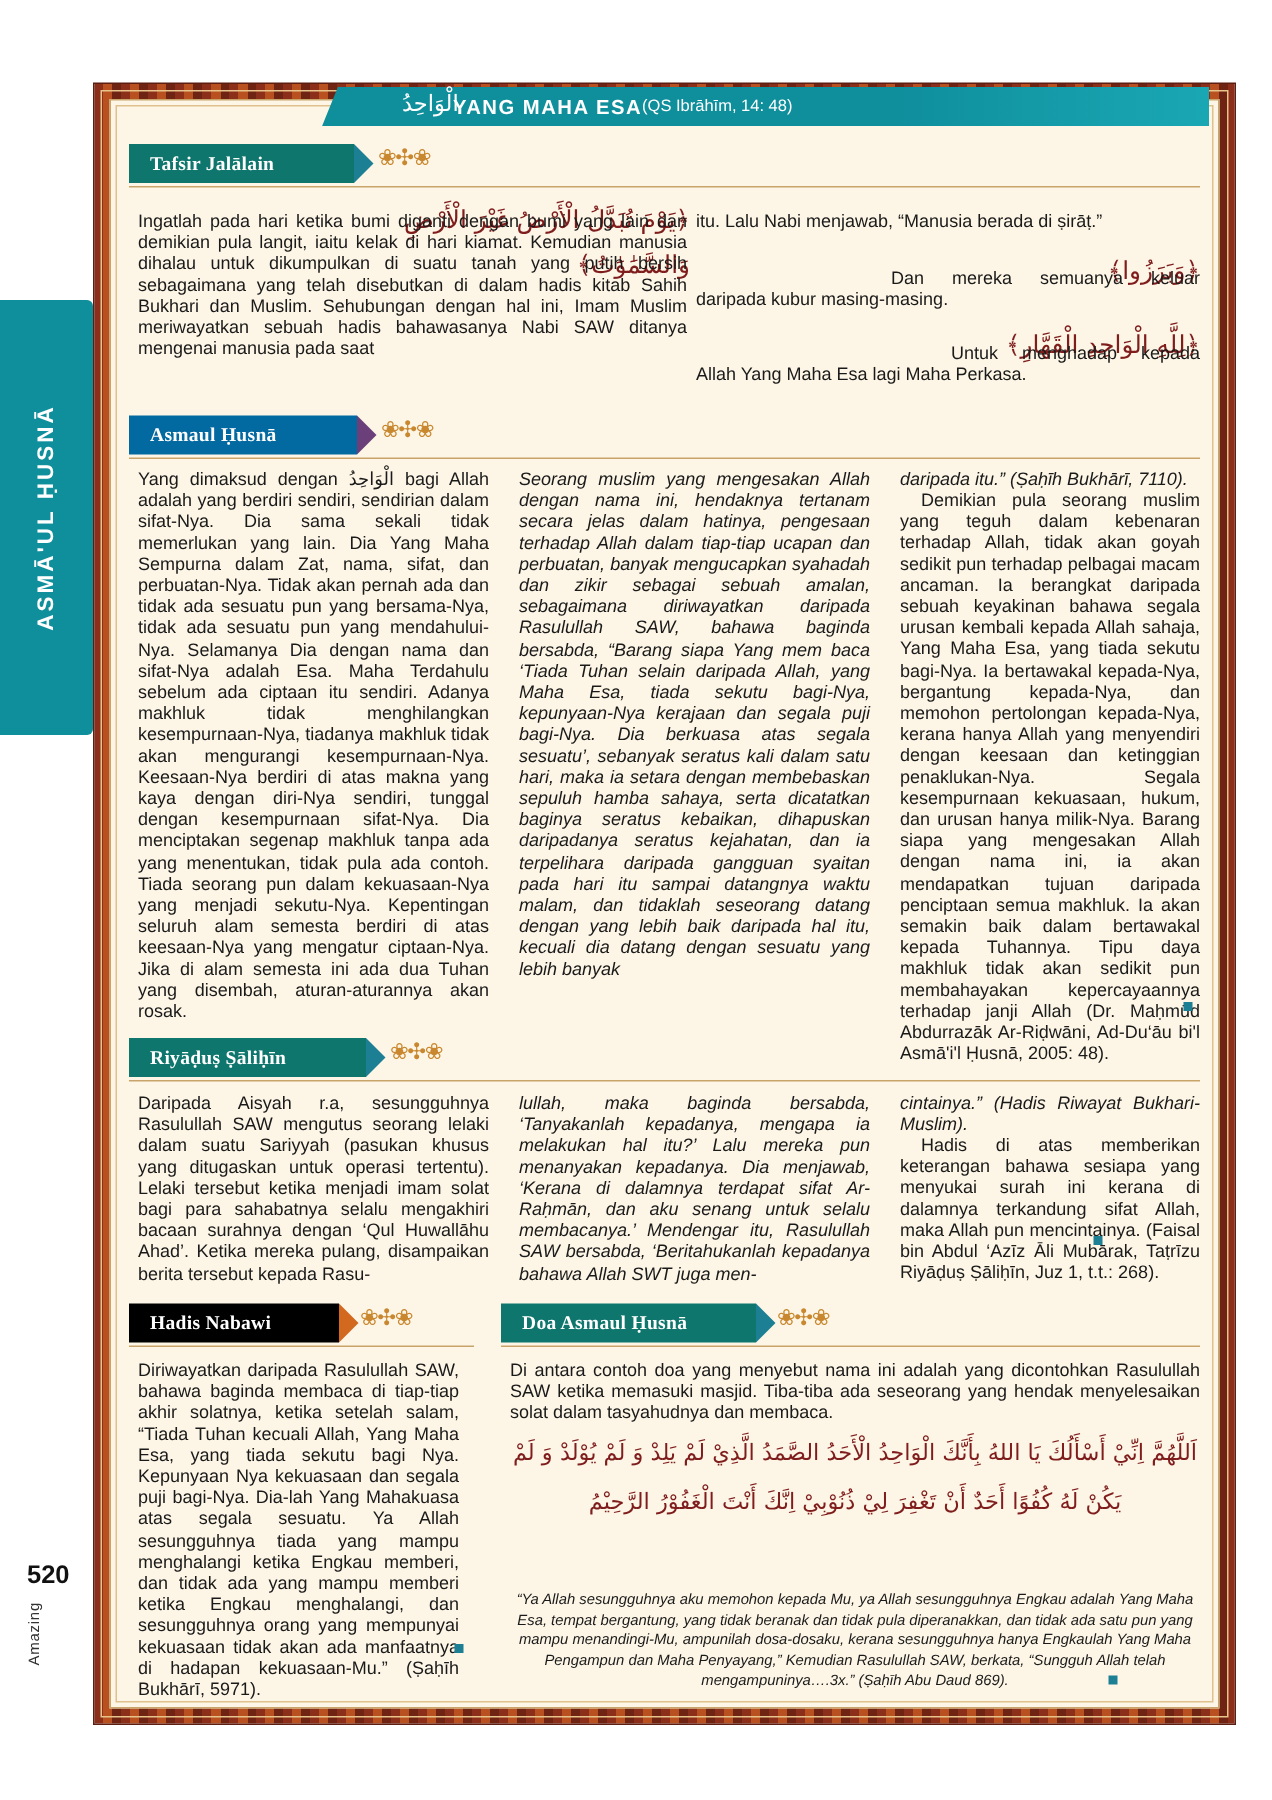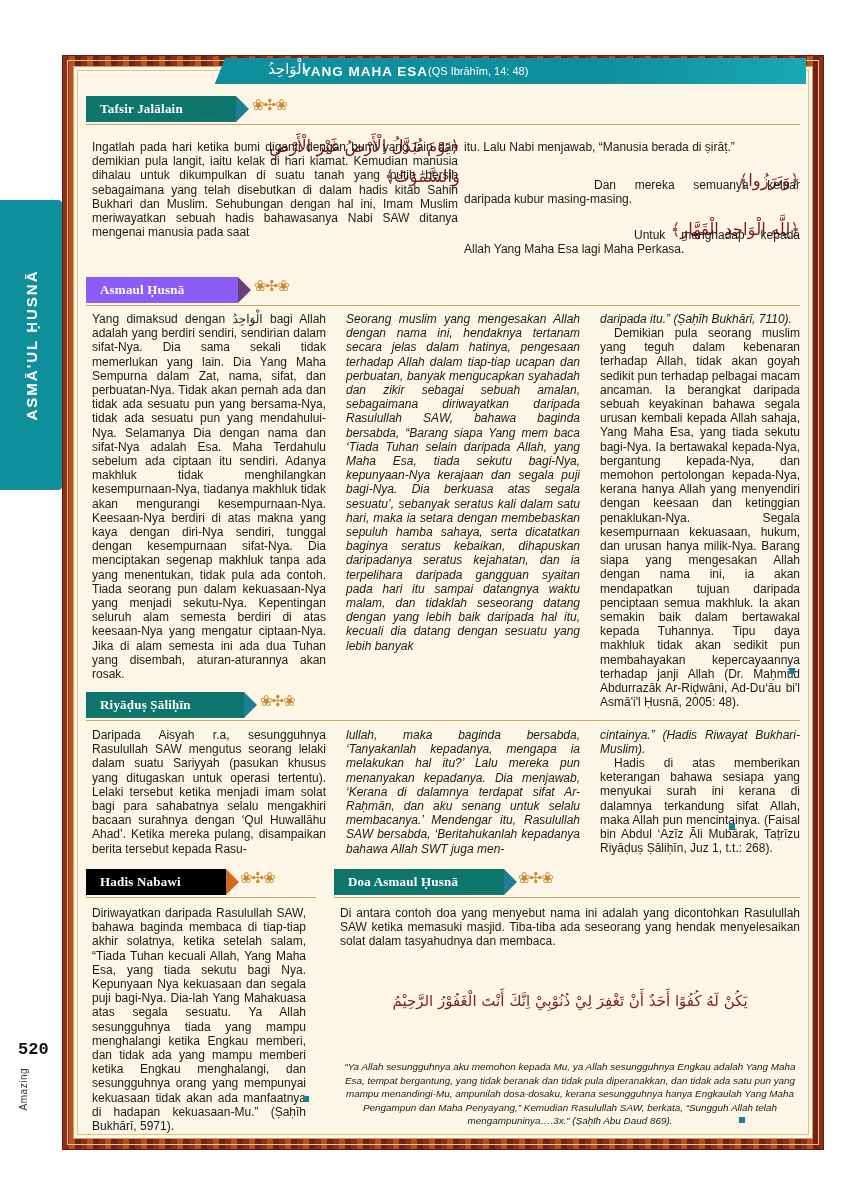--- a/index.html
+++ b/index.html
@@ -79,21 +79,21 @@
   
   .ribbon {
     position:absolute; height:26px;
     display:flex; align-items:center;
     padding:0 16px 0 14px;
     color:#ffffff; font-size:13px; font-weight:bold;
     font-family:"Liberation Serif", serif;
     letter-spacing:.2px;
   }
   .ribbon.teal { background:#0f766e; }
-  .ribbon.purple { background:#8b5cf6; }
+  .ribbon.purple { background:#0369a1; }
   .ribbon.orange { background:#000000; }
   .ribbon::after{
     content:""; position:absolute; right:-13px; top:0;
     width:0; height:0; border-top:13px solid transparent;
     border-bottom:13px solid transparent;
   }
   .ribbon.teal::after{ border-left:13px solid #1d7f93; }
   .ribbon.purple::after{ border-left:13px solid #6b3f7a; }
   .ribbon.orange::after{ border-left:13px solid #d2691e; }
 
@@ -119,21 +119,21 @@
     font-family:"DejaVu Sans", sans-serif; direction:rtl; unicode-bidi:bidi-override;
     font-size:15px; line-height:26px; color:#7f1d1d;
   }
   .ar.big { font-size:16.5px; line-height:30px; }
   .it { font-style:italic; }
   .sq { display:inline-block; width:6px; height:6px; background:#1d7f93; vertical-align:middle; margin-left:3px;}
 
   
   .pagenum{
     position:absolute; left:18px; top:1040px;
-    font-size:17px; font-weight:bold; color:#111;font-family:Liberation Mono, monospace;
+    font-size:17px; font-weight:bold; color:#111;
   }
   .amazing{
     position:absolute; left:18px; top:1068px;
     font-size:10px; color:#333; letter-spacing:.5px;
     writing-mode:vertical-rl; transform:rotate(180deg);
   }
 </style>
 </head>
 <body>
 
@@ -196,20 +196,21 @@
 
   <div class="txt" style="left:92px; top:906px; width:214px;">Diriwayatkan daripada Rasulullah SAW, bahawa baginda membaca di tiap-tiap akhir solatnya, ketika setelah salam, “Tiada Tuhan kecuali Allah, Yang Maha Esa, yang tiada sekutu bagi Nya. Kepunyaan Nya kekuasaan dan segala puji bagi-Nya. Dia-lah Yang Mahakuasa atas segala sesuatu. Ya Allah sesungguhnya tiada yang mampu menghalangi ketika Engkau memberi, dan tidak ada yang mampu memberi ketika Engkau menghalangi, dan sesungguhnya orang yang mempunyai kekuasaan tidak akan ada manfaatnya di hadapan kekuasaan-Mu.” (Ṣaḥīh Bukhārī, 5971).</div>
   <span class="sq" style="position:absolute; left:300px; top:1096px;"></span>
 
   <div class="ribbon teal" style="left:334px; top:869px; width:170px;">Doa Asmaul Ḥusnā</div>
   <div class="orn" style="left:518px; top:869px;">❀✣❀</div>
   <div class="rule" style="left:334px; top:897px; width:466px;"></div>
 
   <div class="txt" style="left:340px; top:906px; width:460px;">Di antara contoh doa yang menyebut nama ini adalah yang dicontohkan Rasulullah SAW ketika memasuki masjid. Tiba-tiba ada seseorang yang hendak menyelesaikan solat dalam tasyahudnya dan membaca.</div>
 
+  <div class="ar" style="position:absolute; left:340px; top:955px; width:460px; text-align:center;">اَللَّهُمَّ اِنِّيْ أَسْأَلُكَ يَا اللهُ بِأَنَّكَ الْوَاحِدُ الْأَحَدُ الصَّمَدُ الَّذِيْ لَمْ يَلِدْ وَ لَمْ يُوْلَدْ وَ لَمْ</div>
   <div class="ar" style="position:absolute; left:340px; top:988px; width:460px; text-align:center;">يَكُنْ لَهُ كُفُوًا أَحَدٌ أَنْ تَغْفِرَ لِيْ ذُنُوْبِيْ اِنَّكَ أَنْتَ الْغَفُوْرُ الرَّحِيْمُ</div>
 
   <div class="txt small it" style="left:340px; top:1060px; width:460px; text-align:center;">“Ya Allah sesungguhnya aku memohon kepada Mu, ya Allah sesungguhnya Engkau adalah Yang Maha Esa, tempat bergantung, yang tidak beranak dan tidak pula diperanakkan, dan tidak ada satu pun yang mampu menandingi-Mu, ampunilah dosa-dosaku, kerana sesungguhnya hanya Engkaulah Yang Maha Pengampun dan Maha Penyayang,” Kemudian Rasulullah SAW, berkata, “Sungguh Allah telah mengampuninya….3x.” (Ṣaḥīh Abu Daud 869).</div>
   <span class="sq" style="position:absolute; left:736px; top:1117px;"></span>
 
   <div class="pagenum">520</div>
   <div class="amazing">Amazing</div>
 
 </div>
 

